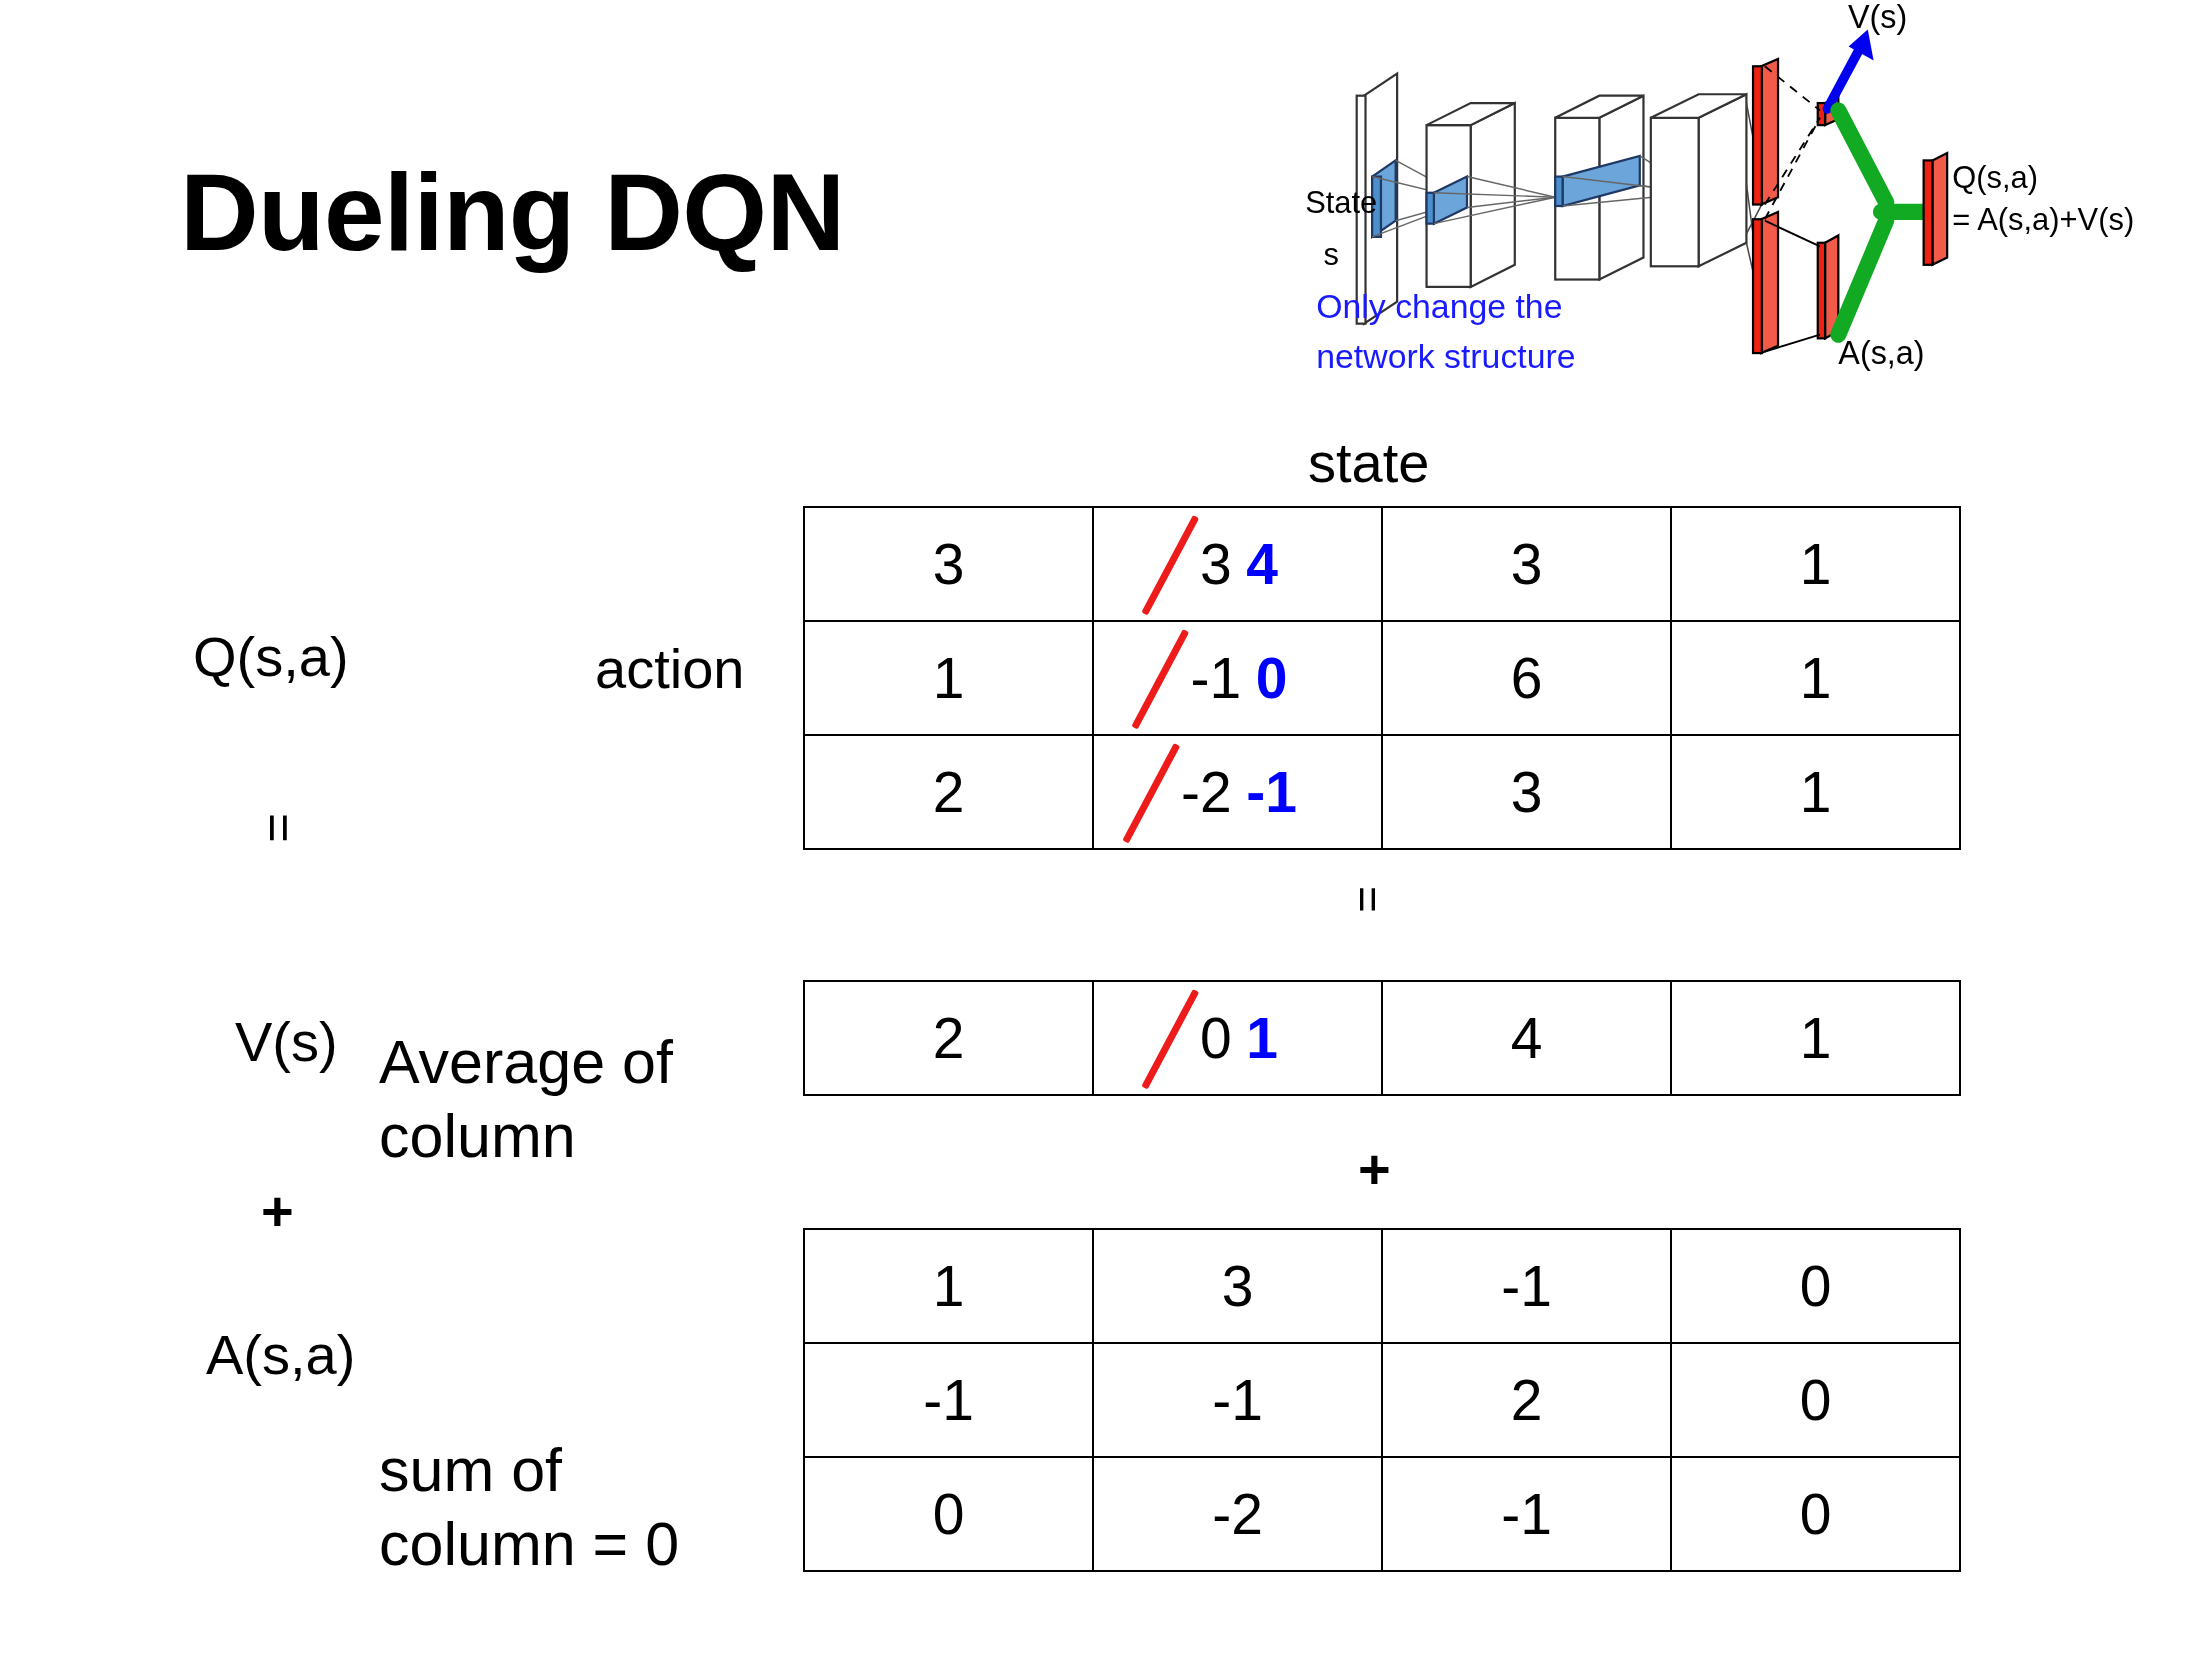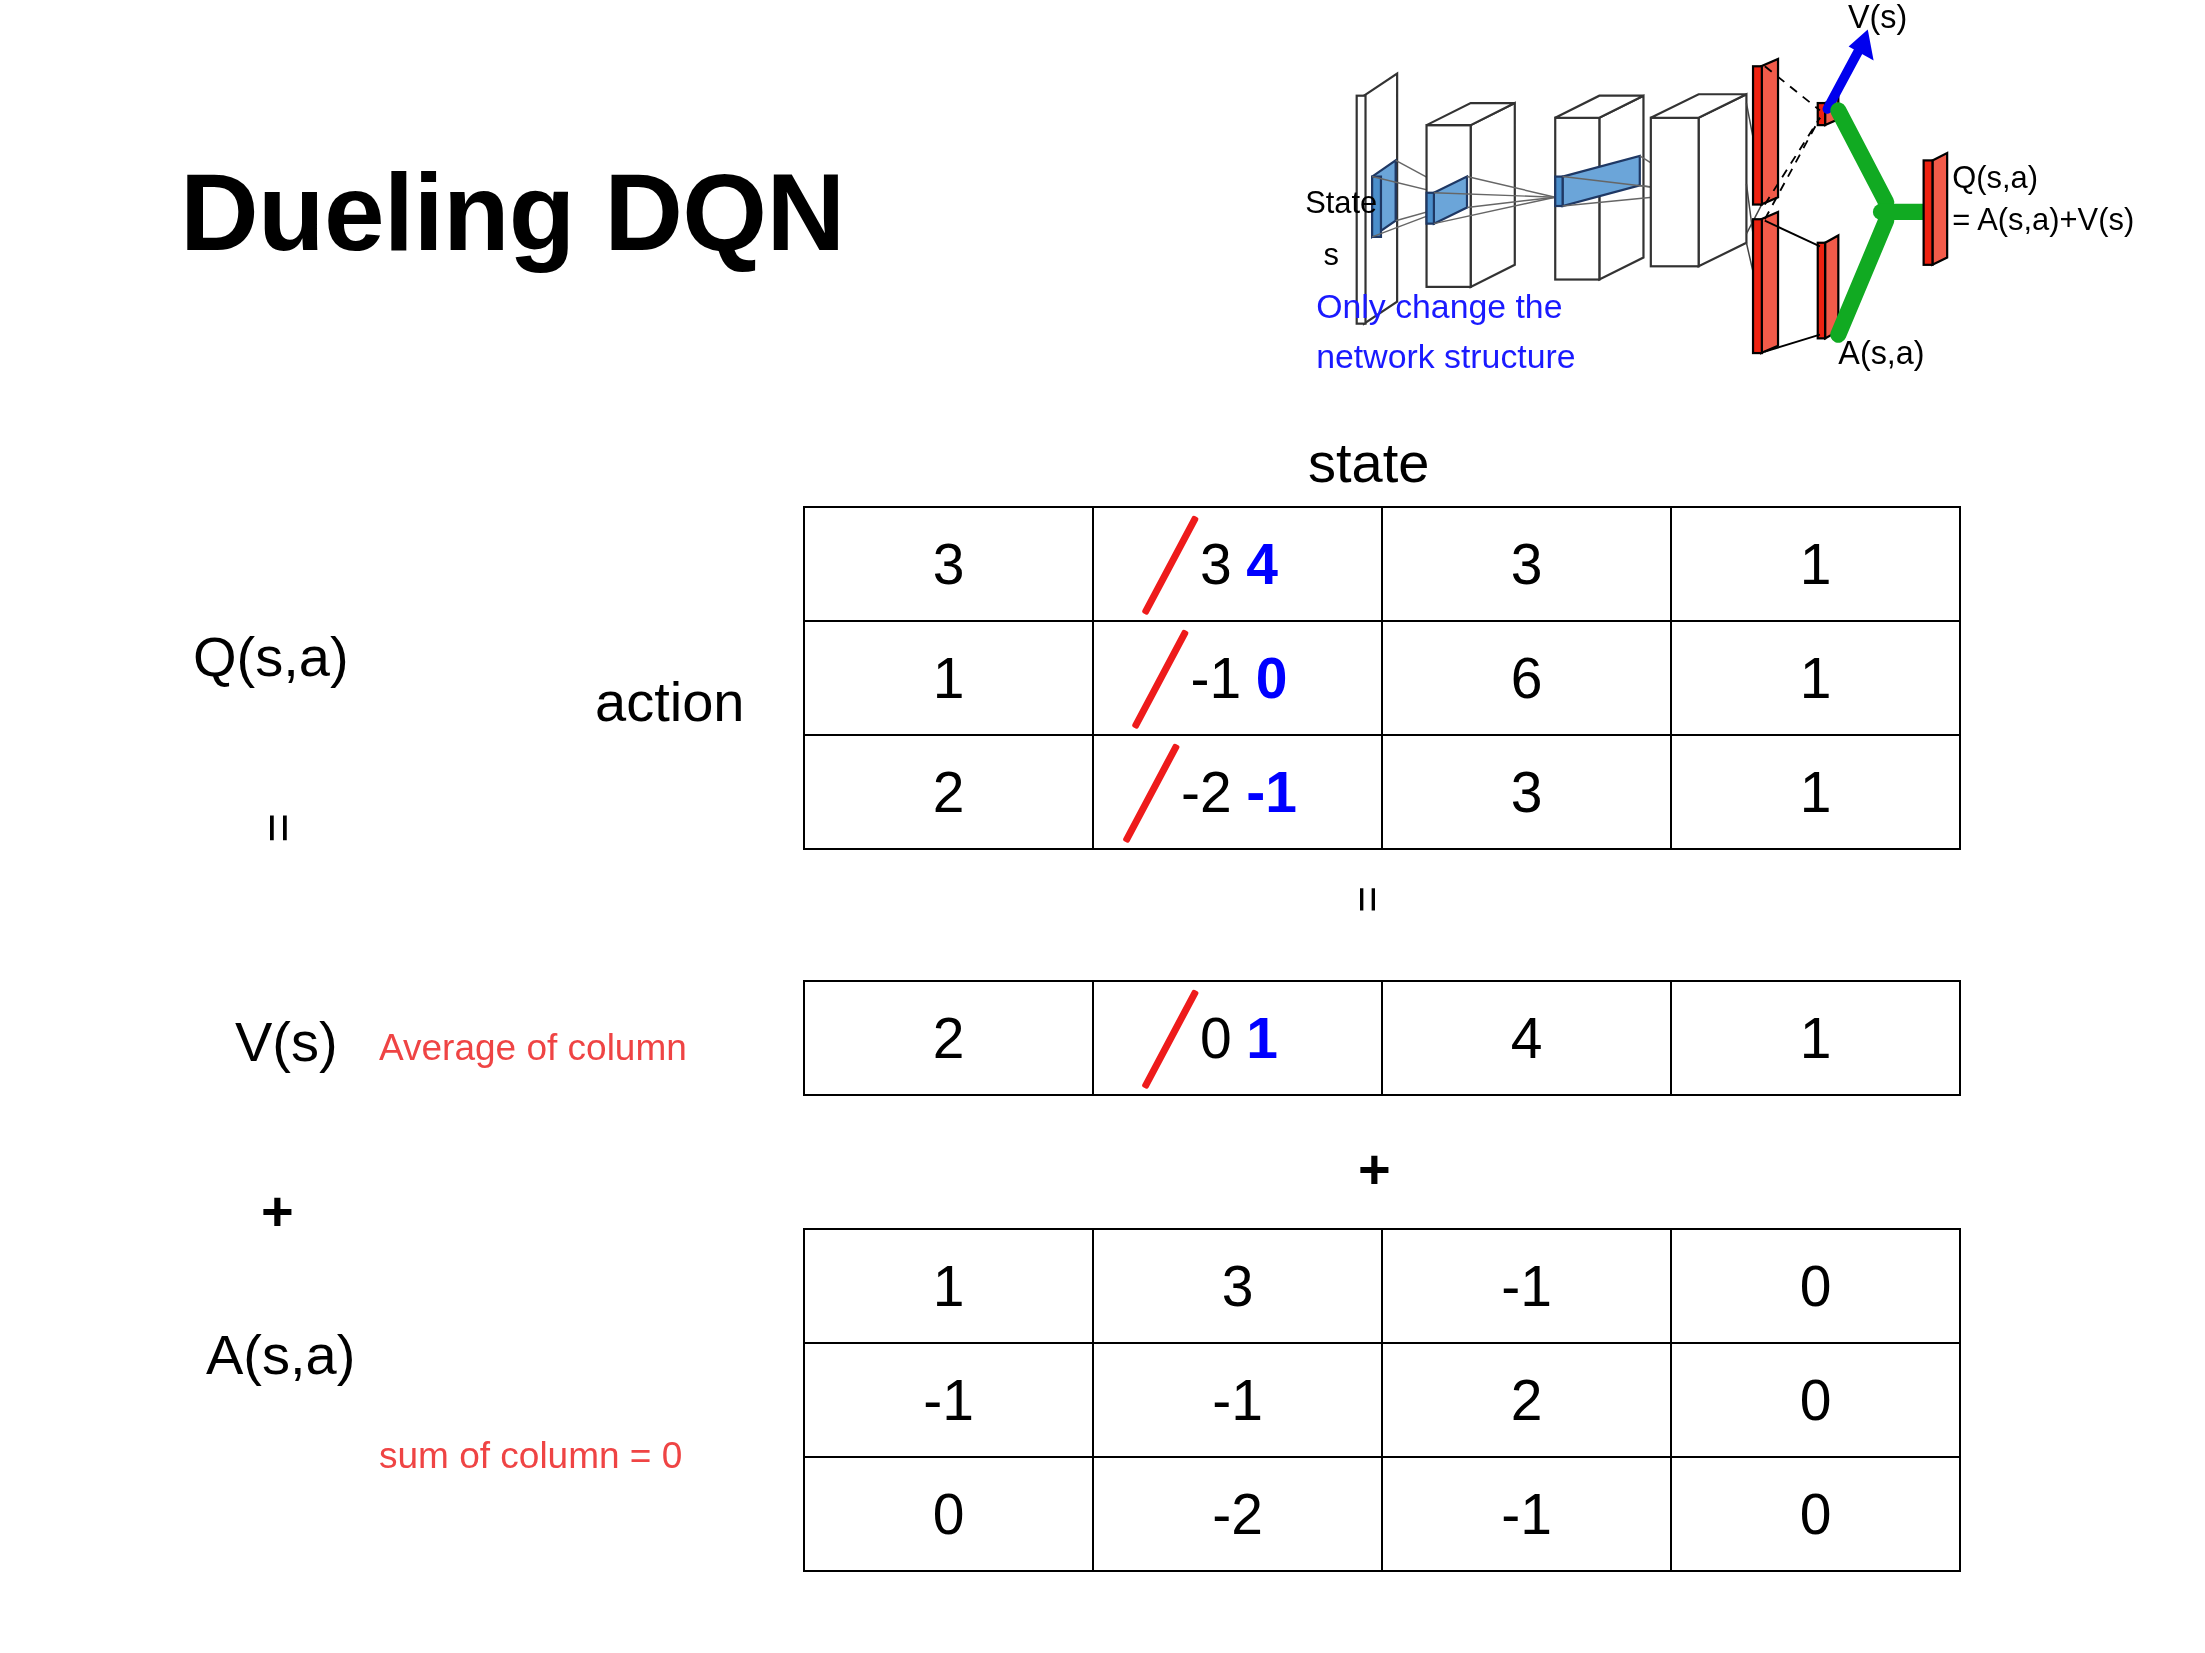--- a/index.html
+++ b/index.html
@@ -6,28 +6,28 @@
   body{width:2205px;height:1654px;position:relative;overflow:hidden;
        font-family:"Liberation Sans", sans-serif;color:#000;}
 
   
   #slide-title{position:absolute;left:180px;top:158px;font-size:109px;
     font-weight:700;letter-spacing:-0.7px;line-height:1;white-space:nowrap;}
 
   
   .side-label{position:absolute;white-space:nowrap;font-size:56px;line-height:1;}
   #label-q{left:193px;top:629px;}
-  #label-action{left:595px;top:674px;text-align:center;}
+  #label-action{left:595px;top:641px;text-align:center;}
   #eq-left{left:265px;top:801px;font-size:51px;transform:rotate(90deg);
            transform-origin:center center;letter-spacing:-2.9px;}
   #label-v{left:235px;top:1014px;}
   #plus-left{left:261px;top:1183px;font-size:56px;font-weight:700;}
   #label-a{left:206px;top:1327px;}
 
-  .blue-note{position:absolute;color:#ef4444;font-size:37px;line-height:1.22;}
+  .blue-note{position:absolute;color:#000000;font-size:61px;line-height:1.22;}
   #note-average{left:379px;top:1025px;width:353px;}
   #note-sum{left:379px;top:1433px;width:382px;}
 
   
   #state-heading{position:absolute;left:1308px;top:430px;font-size:56px;}
 
   
   #eq-mid{position:absolute;left:1356px;top:871px;font-size:46px;
           transform:rotate(90deg);transform-origin:center center;letter-spacing:-2.9px;}
   #plus-mid{position:absolute;left:1358px;top:1136px;font-size:56px;font-weight:700;}

